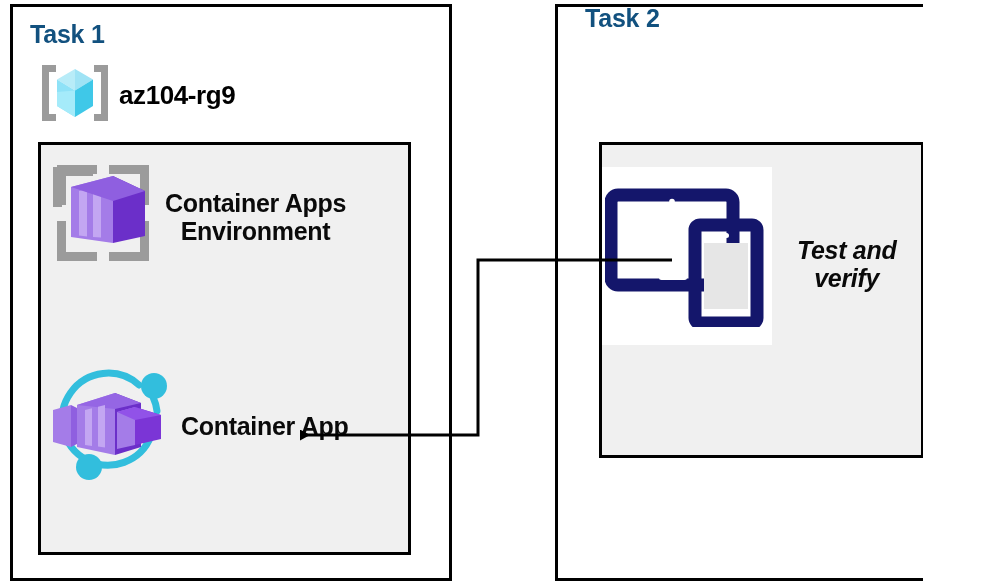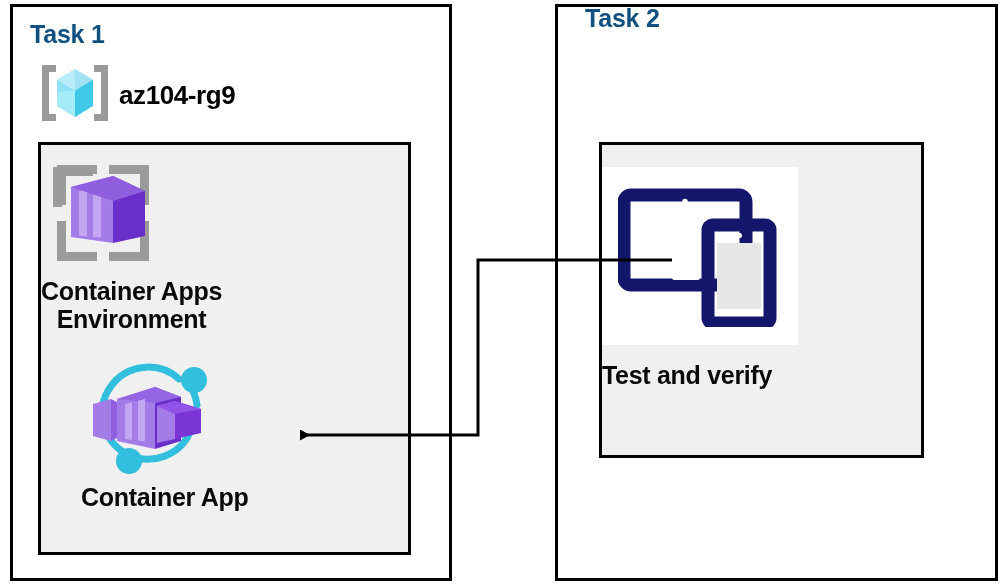--- a/index.html
+++ b/index.html
@@ -5,21 +5,21 @@
   html, body {
     margin: 0;
     padding: 0;
     background: #ffffff;
   }
   body {
     font-family: "Liberation Sans", sans-serif;
   }
   #canvas {
     position: relative;
-    width: 1006px;
+    width: 923px;
     height: 584px;
     background: #ffffff;
     overflow: hidden;
   }
 
   
   .task-panel {
     position: absolute;
     background: #ffffff;
     border: 3px solid #000000;
@@ -63,40 +63,39 @@
     border: 3px solid #000000;
     box-sizing: border-box;
   }
   #task1-inner { left: 38px;  top: 142px; width: 373px; height: 413px; }
   #task2-inner { left: 599px; top: 142px; width: 325px; height: 316px; }
 
   
   .node {
     position: absolute;
     display: flex;
-    flex-direction: column;
-    align-items: flex-start;
+    align-items: center;
     width: 100%;
     left: 0;
   }
   .node-label {
     font-size: 25px;
     font-weight: bold;
     color: #0a0a0a;
     text-align: center;
     line-height: 1.13;
     letter-spacing: -0.3px;
     white-space: pre-line;
   }
   #cae-node  { top: 12px; }
   #cae-node .node-label { margin-top: 4px; }
-  #ca-node   { top: 212px; padding-left: 40px; }
+  #ca-node   { top: 218px; }
   #ca-node .node-label { margin-top: 4px; }
 
-  #tv-node { top: 22px; }
+  #tv-node { top: 22px; font-style: italic; }
   #tv-icon-bg {
     width: 196px;
     height: 178px;
     background: #ffffff;
     display: flex;
     align-items: center;
     justify-content: center;
   }
   #tv-node .node-label { margin-top: 16px; }
 

